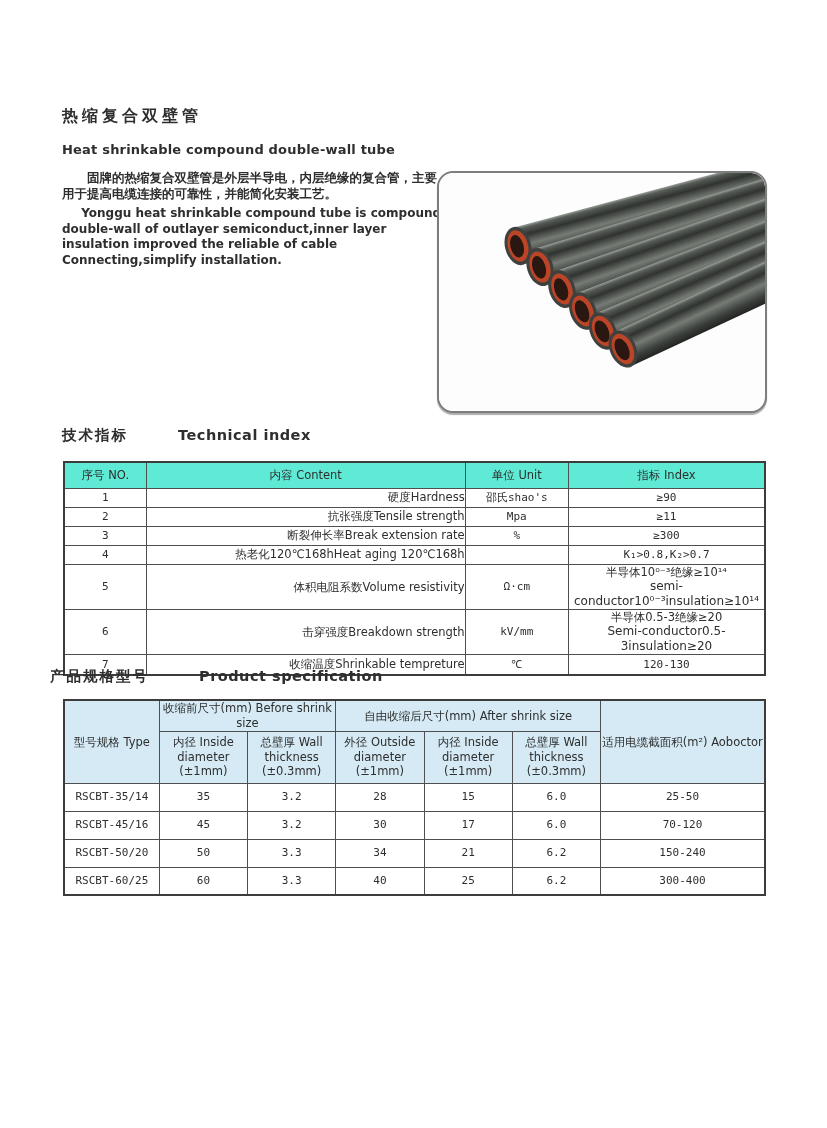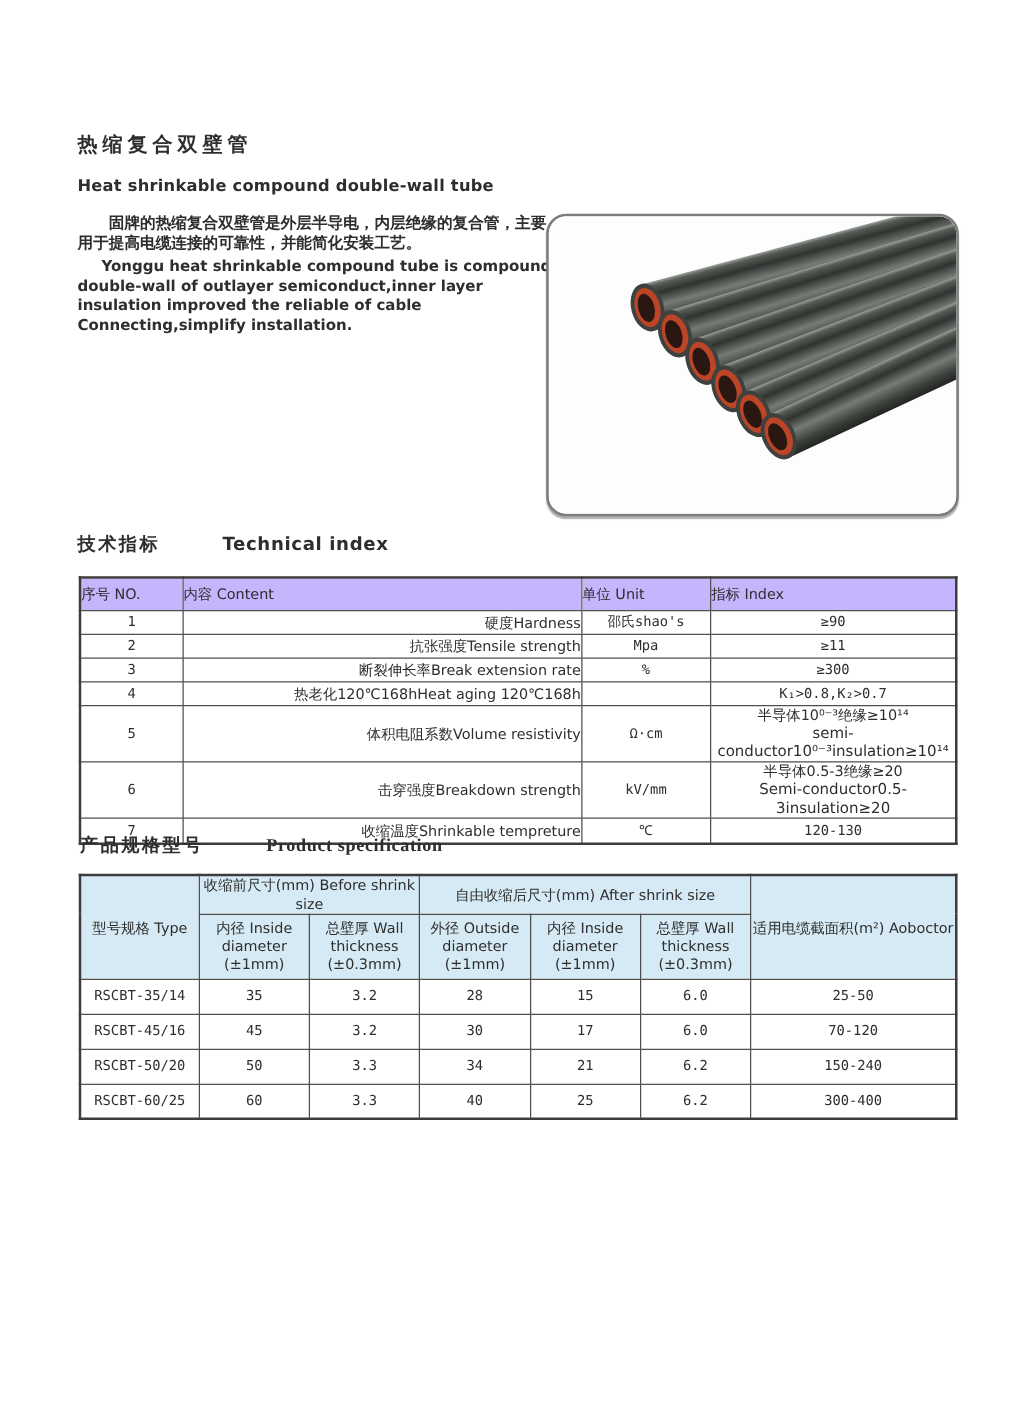--- a/index.html
+++ b/index.html
@@ -17,30 +17,30 @@
   
   .photo-frame{position:absolute;left:437px;top:171px;width:330px;height:242px;box-sizing:border-box;
                border:2px solid #7d7d7d;border-radius:16px;background:#fff;overflow:hidden;
                box-shadow:0 2px 1px rgba(70,70,70,0.45);}
   .photo-frame svg{display:block;}
   
   .sec-head{position:absolute;font-size:14.5px;font-weight:bold;}
   .sec-head .zh{letter-spacing:2px;}
   .sec-head .en{margin-left:50px;letter-spacing:0.5px;}
   #sec1{left:62px;top:426px;}
-  #sec2{left:64px;top:667px;font-family:Liberation Serif, serif;}
+  #sec2{left:50px;top:667px;}
   
   .tbl-wrap{position:absolute;left:63px;width:703px;}
   #t1-wrap{top:461px;}
   #t2-wrap{top:699px;}
   table{border-collapse:collapse;width:100%;table-layout:fixed;}
   td,th{border:1px solid #4f4f4f;padding:0;vertical-align:middle;font-weight:normal;
         font-size:11.5px;line-height:1.25;overflow:hidden;}
   table{border:2px solid #3c3c3c;}
-  .hd{background:#c4b5fd;text-align:left;}
+  .hd{background:#5eead4;text-align:center;}
   .hd2{background:#d5eaf4;text-align:center;}
   .ctr{text-align:center;}
   .mono{font-family:"DejaVu Sans Mono","Liberation Mono",monospace;font-size:11px;}
   .content-cell{text-align:right;}
   .c-zh{display:inline-block;width:108px;padding-left:8px;vertical-align:middle;}
   .c-en{display:inline-block;vertical-align:middle;}
   .idx2{font-size:12px;}
   .subhead{padding:2px 4px;}
   
   .r-hd{height:26px;} .r-s{height:19px;} .r-m{height:31px;} .r-e{height:20px;}

